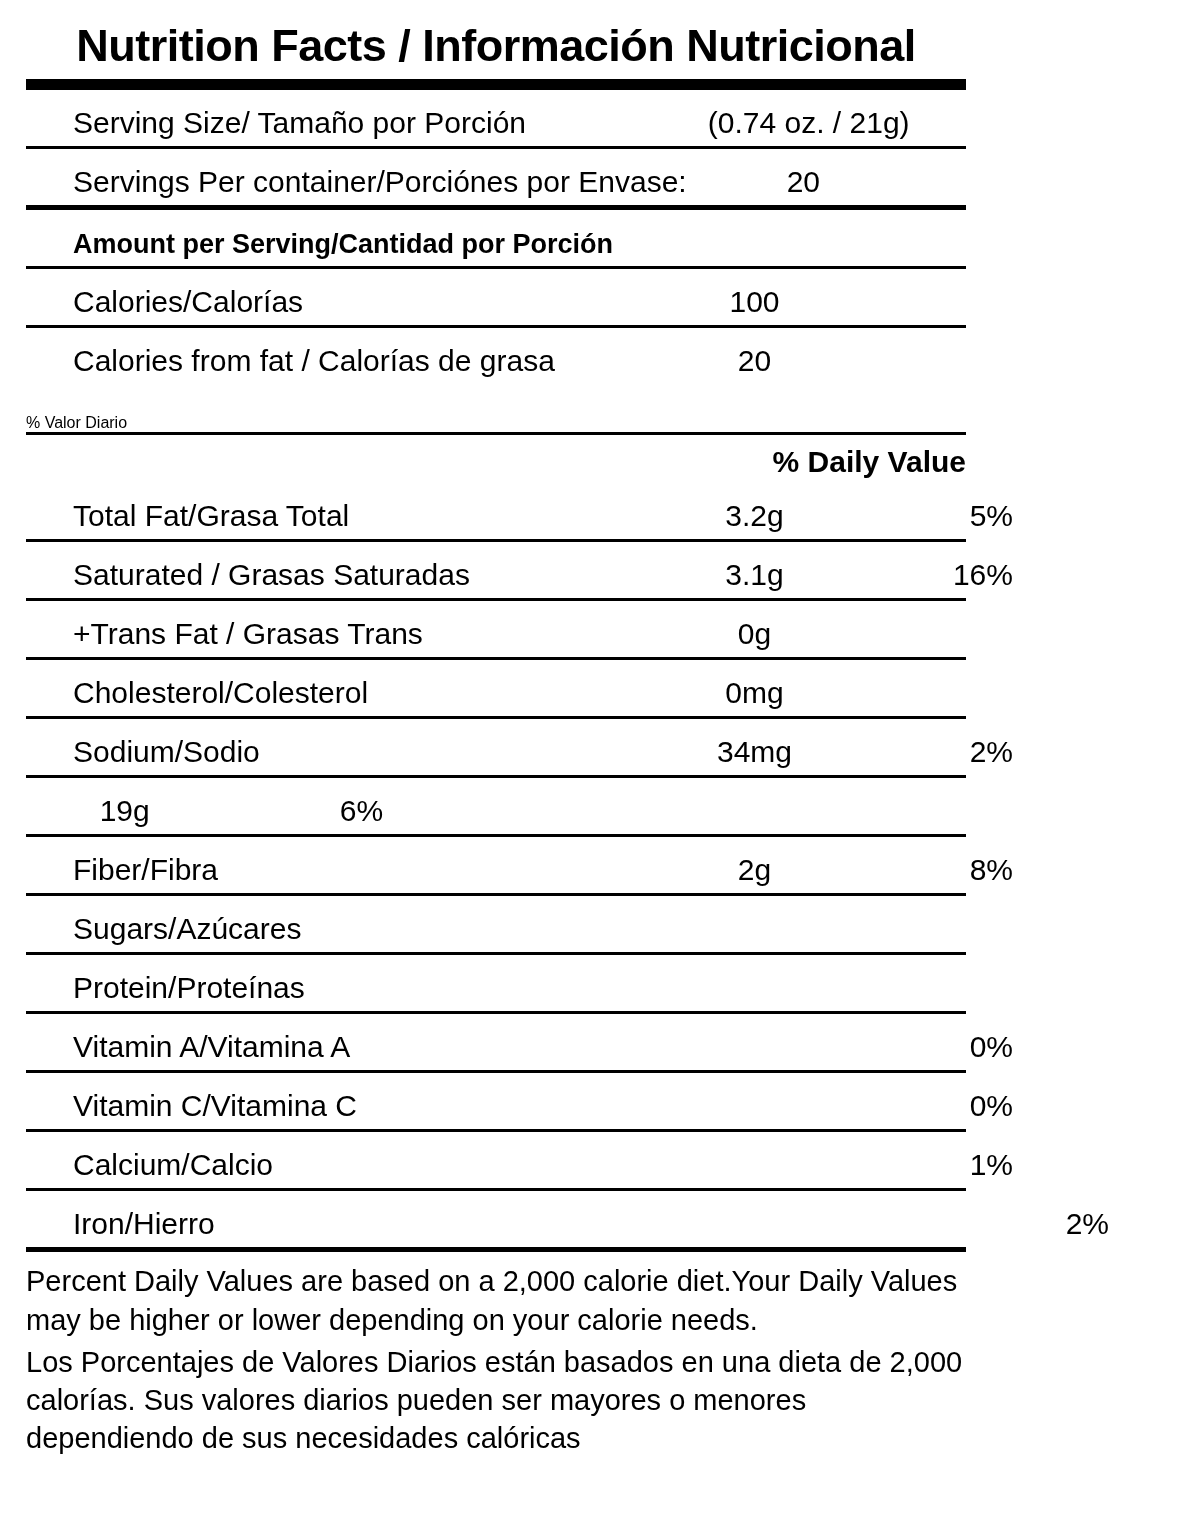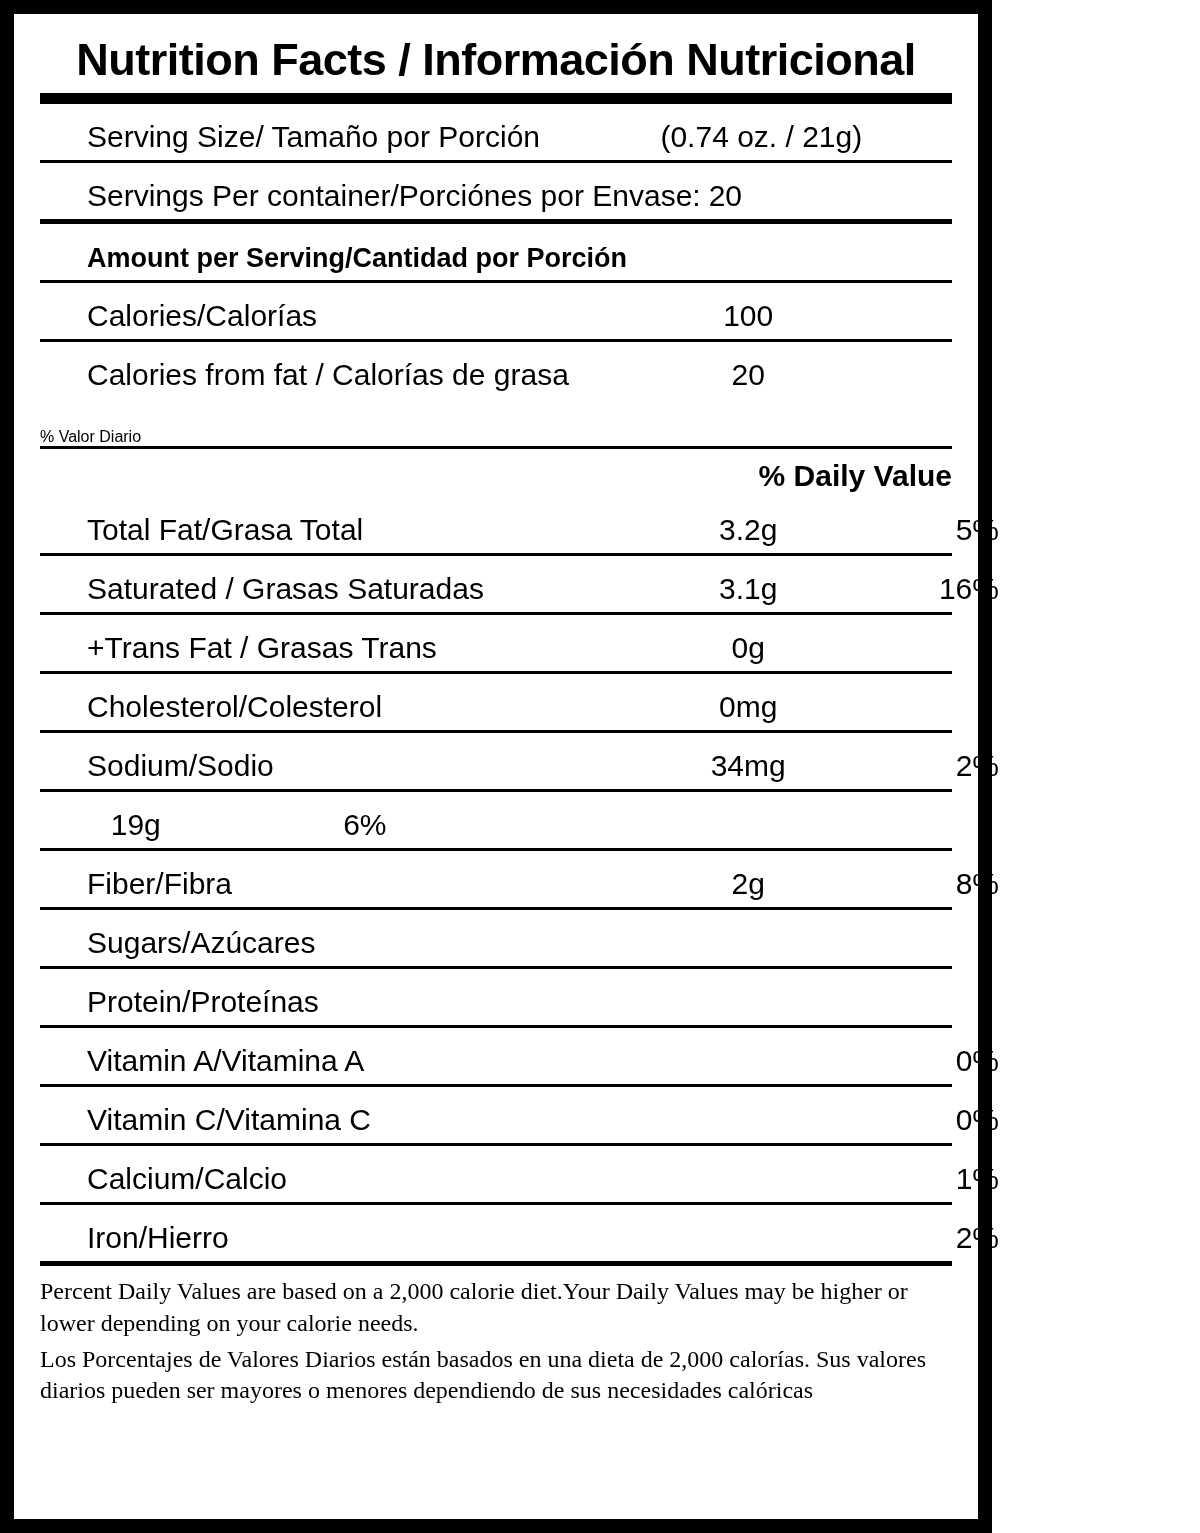--- a/index.html
+++ b/index.html
@@ -9,21 +9,21 @@
   }
   body {
     font-family: "Liberation Sans", sans-serif;
     color: #000000;
   }
   .page {
     width: 992px;
     height: 1533px;
     box-sizing: border-box;
     background: #000000;
-    padding: 14px;
+    padding: 0;
   }
   .panel {
     background: #ffffff;
     width: 100%;
     height: 100%;
     box-sizing: border-box;
     padding: 16px 26px 10px 26px;
     display: flex;
     flex-direction: column;
   }
@@ -42,21 +42,21 @@
     margin: 0;
   }
 
   .row {
     display: flex;
     align-items: flex-end;
     border-bottom: 3px solid #000;
     min-height: 56px;
   }
   .row.noline { border-bottom: none; }
-  .row.thickline { border-bottom: 5px solid #000; }
+  .row.thickline { border-bottom: 5px solid #000; gap: 48px; }
 
   .cell-name {
     flex: 0 0 62%;
     font-size: 30px;
     line-height: 1.1;
     padding-bottom: 7px;
     white-space: nowrap;
     margin-left: 47px;
   }
   .cell-val {
@@ -73,20 +73,21 @@
     line-height: 1.1;
     padding-bottom: 7px;
     text-align: right;
     white-space: nowrap;
   }
 
   .serving-row .cell-val {
     flex: 0 0 38%;
     text-align: left;
     padding-left: 8px;
+    margin-left: 44px;
   }
   .serving-row .cell-name { flex: 0 0 62%; }
 
   .amount-row .cell-name {
     font-weight: bold;
     font-size: 27px;
   }
 
   .dv-head {
     border-bottom: none;
@@ -99,24 +100,23 @@
     font-size: 30px;
     padding-bottom: 4px;
     white-space: nowrap;
   }
   .dv-head2 {
     border-bottom: 3px solid #000;
     min-height: 48px;
   }
 
   .footnote {
-    font-size: 24px;
+    font-size: 29px;
     line-height: 1.32;
     padding-top: 10px;
-    font-family: Liberation Serif, serif;
   }
   .footnote p {
     margin: 0 0 4px 0;
   }
 </style>
 </head>
 <body>
 
 <div class="page">
   <div class="panel">

